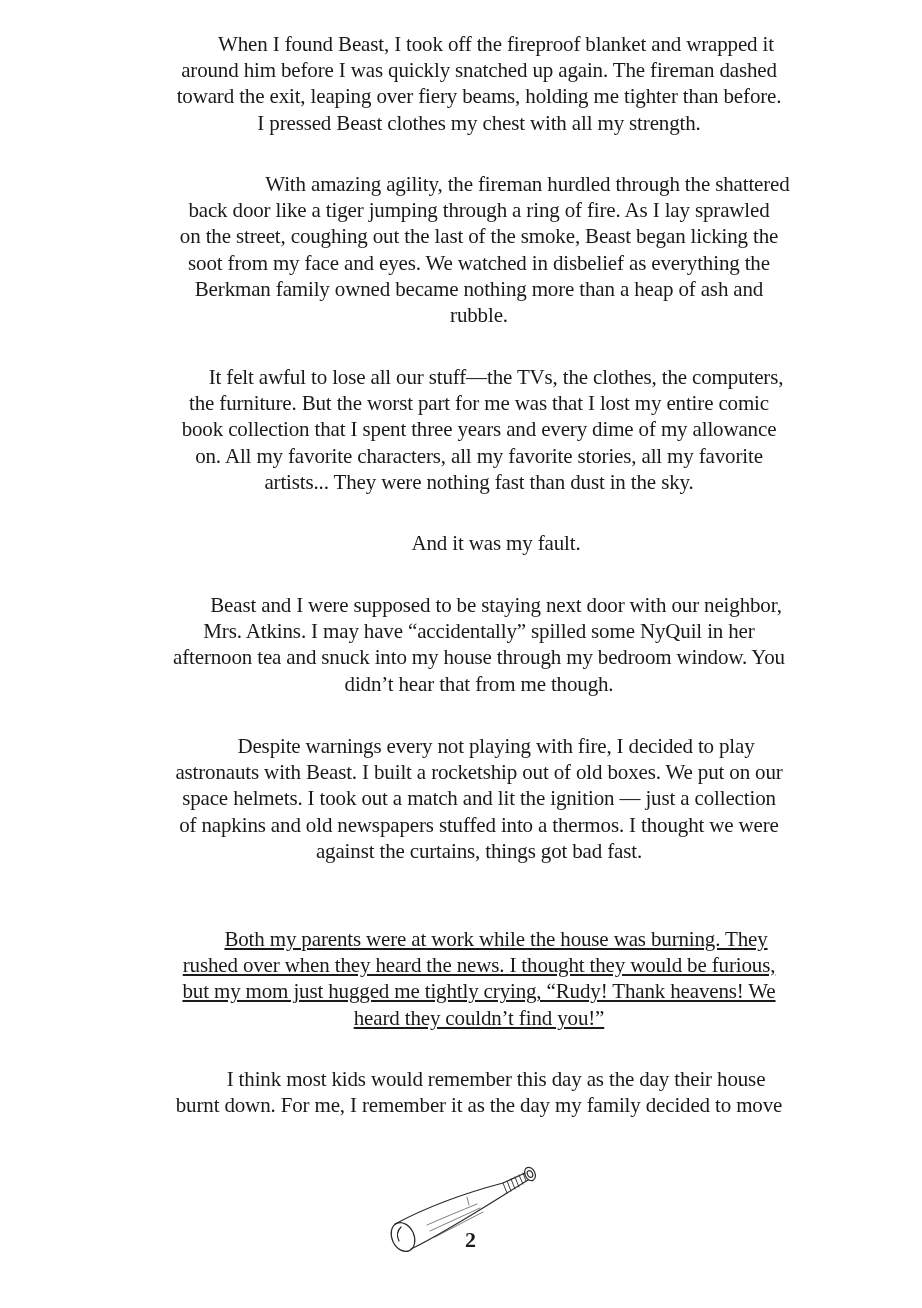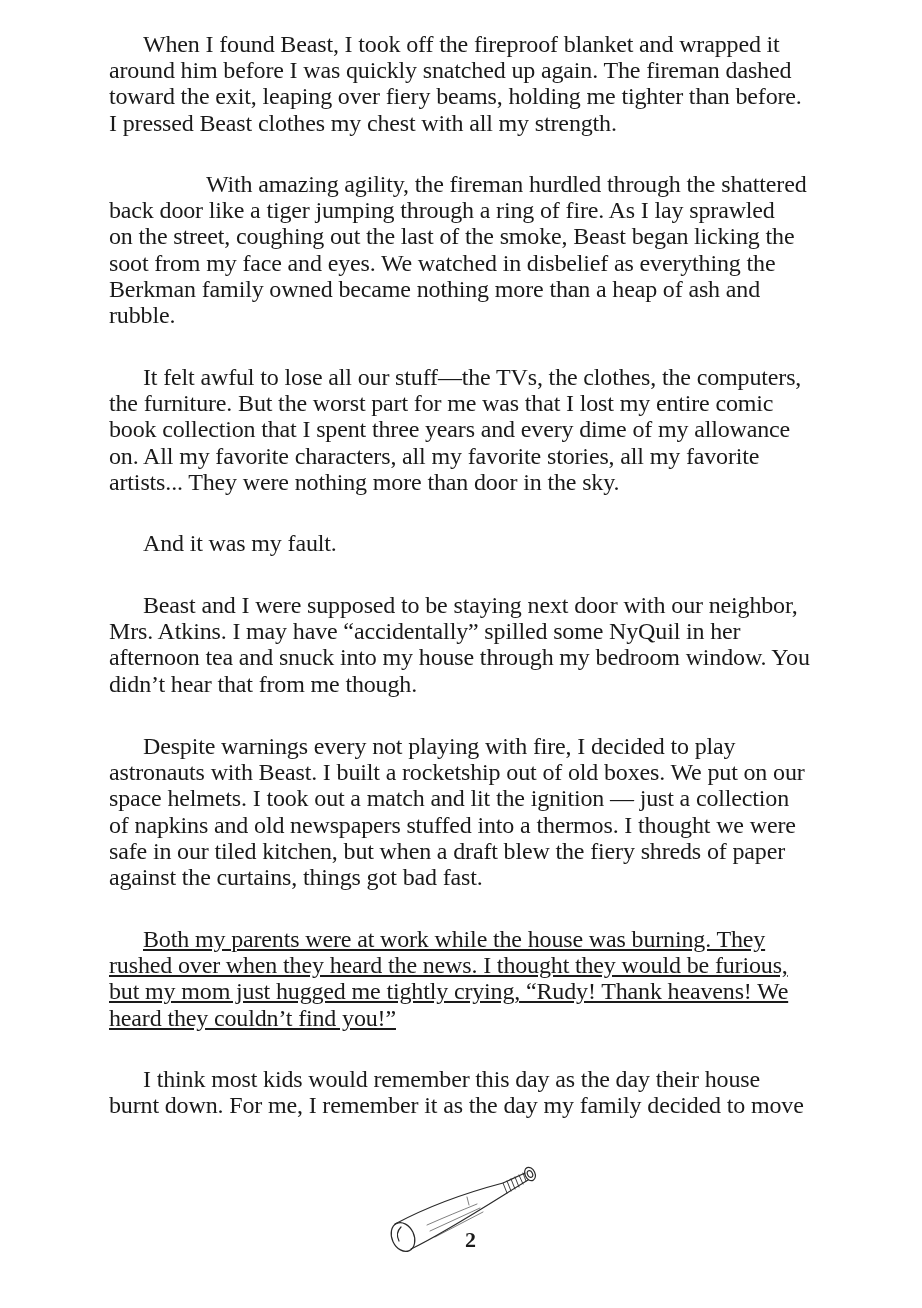--- a/index.html
+++ b/index.html
@@ -22,23 +22,24 @@
     }
     .para {
       position: absolute;
       left: 109px;
       width: 740px;
     }
     .line {
       display: block;
       height: 26.2px;
       line-height: 26.2px;
-      font-size: 24px;
+      font-size: 21px;
       white-space: nowrap;
       letter-spacing: -0.15px;
+      text-align: center;
     }
     .indent { padding-left: 34px; }
     .indent-big { padding-left: 97px; }
     .ornament {
       position: absolute;
       left: 385px;
       top: 1163px;
       width: 152px;
       height: 92px;
     }
@@ -71,40 +72,39 @@
     <span class="line">soot from my face and eyes. We watched in disbelief as everything the</span>
     <span class="line">Berkman family owned became nothing more than a heap of ash and</span>
     <span class="line">rubble.</span>
   </div>
 
   <div class="para" style="top:364px;">
     <span class="line indent">It felt awful to lose all our stuff—the TVs, the clothes, the computers,</span>
     <span class="line">the furniture. But the worst part for me was that I lost my entire comic</span>
     <span class="line">book collection that I spent three years and every dime of my allowance</span>
     <span class="line">on. All my favorite characters, all my favorite stories, all my favorite</span>
-    <span class="line">artists... They were nothing more than door in the sky.</span>
+    <span class="line">artists... They were nothing fast than dust in the sky.</span>
   </div>
 
   <div class="para" style="top:530px;">
     <span class="line indent">And it was my fault.</span>
   </div>
 
   <div class="para" style="top:592px;">
     <span class="line indent">Beast and I were supposed to be staying next door with our neighbor,</span>
     <span class="line">Mrs. Atkins.  I may have “accidentally” spilled some NyQuil in her</span>
     <span class="line">afternoon tea and snuck into my house through my bedroom window. You</span>
     <span class="line">didn’t hear that from me though.</span>
   </div>
 
   <div class="para" style="top:733px;">
     <span class="line indent">Despite warnings every not playing with fire, I decided to play</span>
     <span class="line">astronauts with Beast. I built a rocketship out of old boxes. We put on our</span>
     <span class="line">space helmets. I took out a match and lit the ignition — just a collection</span>
     <span class="line">of napkins and old newspapers stuffed into a thermos. I thought we were</span>
-    <span class="line">safe in our tiled kitchen, but when a draft blew the fiery shreds of paper</span>
     <span class="line">against the curtains, things got bad fast.</span>
   </div>
 
   <div class="para" style="top:926px;text-decoration:underline;">
     <span class="line indent">Both my parents were at work while the house was burning.  They</span>
     <span class="line">rushed over when they heard the news. I thought they would be furious,</span>
     <span class="line">but my mom just hugged me tightly crying, “Rudy! Thank heavens! We</span>
     <span class="line">heard they couldn’t find you!”</span>
   </div>
 

